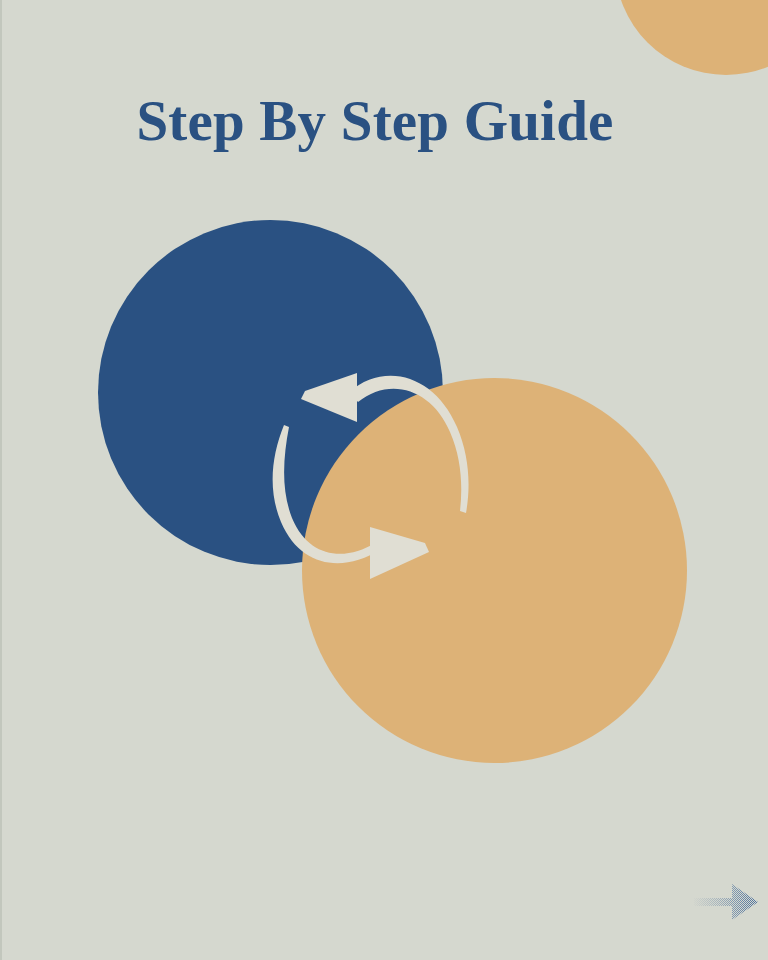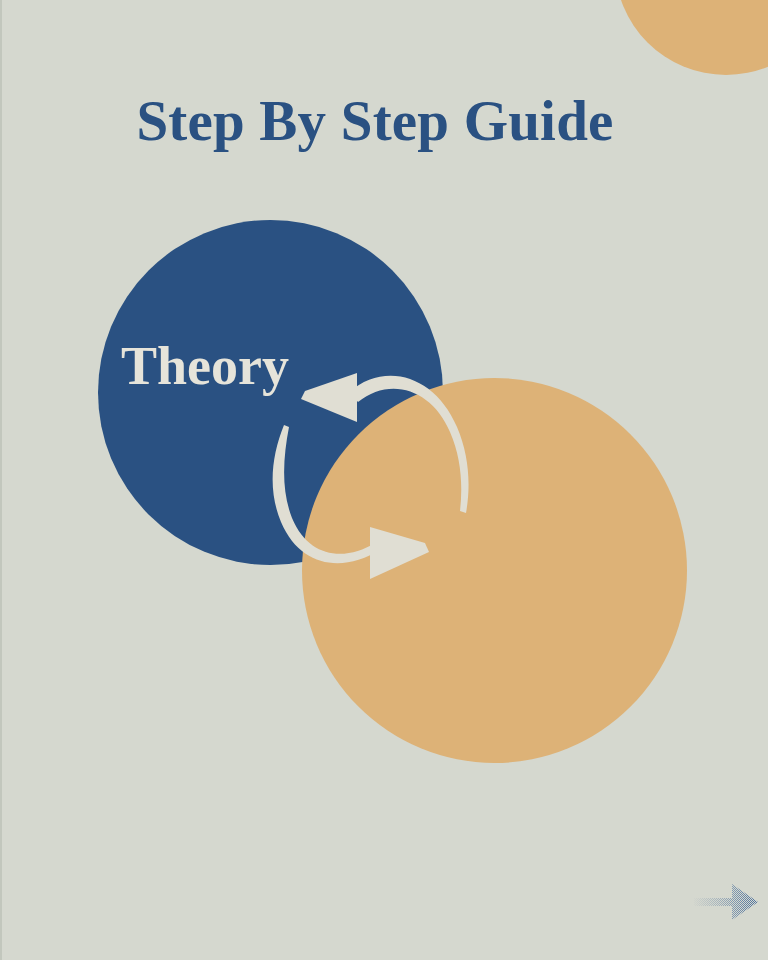--- a/index.html
+++ b/index.html
@@ -115,21 +115,20 @@
 <div class="page">
 
   <div class="corner-circle"></div>
 
   <div class="title">Step By Step Guide</div>
 
   <div class="circle circle-theory"></div>
 
   <div class="circle circle-practical"></div>
 
-  <div class="circle-label label-theory">Theory</div>
 
   <svg class="cycle-arrows" viewBox="0 0 230 250">
 
     <g>
       <path d="M 92 47
                C 128 16 178 30 200 82
                C 212 110 214 140 209 168
                L 203 166
                C 206 140 204 112 193 87
                C 175 44 133 31 101 57

